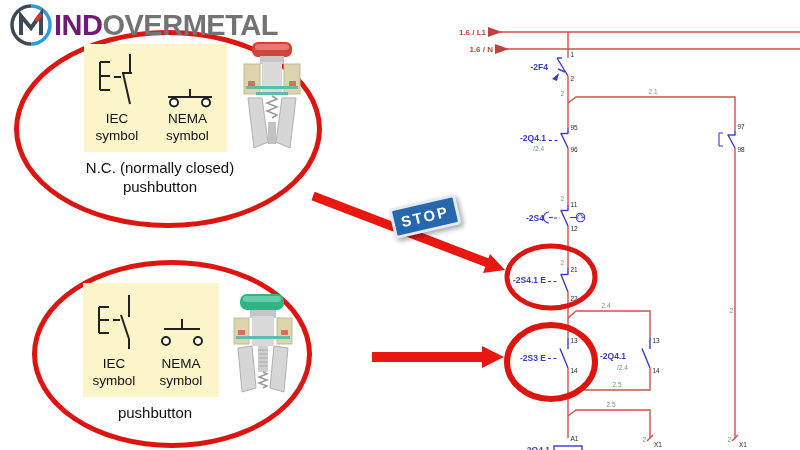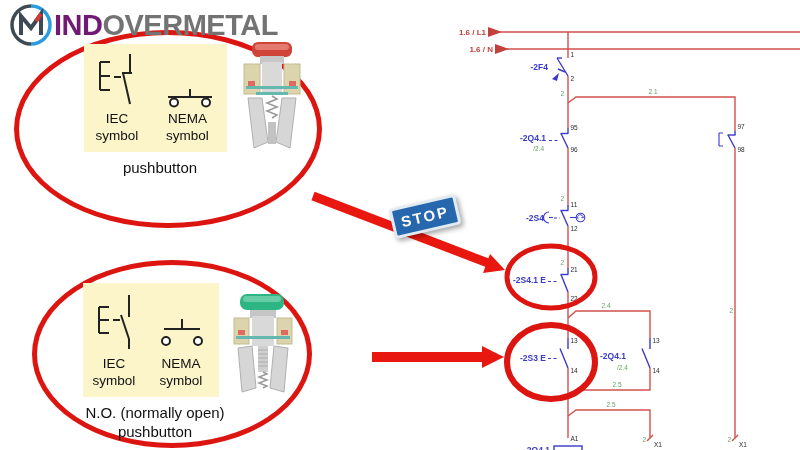--- a/index.html
+++ b/index.html
@@ -211,20 +211,21 @@
       <div>IEC</div>
         <div>symbol</div>
     </div>
     <div class="sym-label" style="left:64px;top:66px;width:79px;">
       <div>NEMA</div>
         <div>symbol</div>
     </div>
   </div>
 
   <div class="caption nc-caption">
+    <div>N.C. (normally closed)</div>
     <div>pushbutton</div>
   </div>
 
   <svg class="btn-img nc-btn" width="72" height="112" viewBox="0 0 72 112">
     <rect x="16" y="2" width="40" height="15" rx="6" fill="#cf4338"></rect>
     <rect x="19" y="4" width="34" height="6" rx="3" fill="#e4796f"></rect>
     <rect x="24" y="16" width="24" height="8" fill="#c6c6c6"></rect>
     <rect x="8" y="24" width="16" height="30" fill="#dbd4ad" stroke="#c2bb92"></rect>
     <rect x="48" y="24" width="16" height="30" fill="#dbd4ad" stroke="#c2bb92"></rect>
     <rect x="26" y="22" width="20" height="32" fill="#d9d9d9"></rect>
@@ -262,21 +263,20 @@
       <div>IEC</div>
         <div>symbol</div>
     </div>
     <div class="sym-label" style="left:60px;top:72px;width:76px;">
       <div>NEMA</div>
         <div>symbol</div>
     </div>
   </div>
 
   <div class="caption no-caption">
-    <div>N.O. (normally open)</div>
     <div>pushbutton</div>
   </div>
 
   <svg class="btn-img no-btn" width="74" height="106" viewBox="0 0 74 106">
     <rect x="14" y="2" width="44" height="16" rx="7" fill="#2db583"></rect>
     <rect x="17" y="4" width="38" height="6" rx="3" fill="#66cda6"></rect>
     <rect x="24" y="18" width="26" height="8" fill="#c6c6c6"></rect>
     <rect x="8" y="26" width="15" height="26" fill="#dbd4ad" stroke="#c2bb92"></rect>
     <rect x="51" y="26" width="15" height="26" fill="#dbd4ad" stroke="#c2bb92"></rect>
     <rect x="26" y="24" width="22" height="30" fill="#d9d9d9"></rect>

